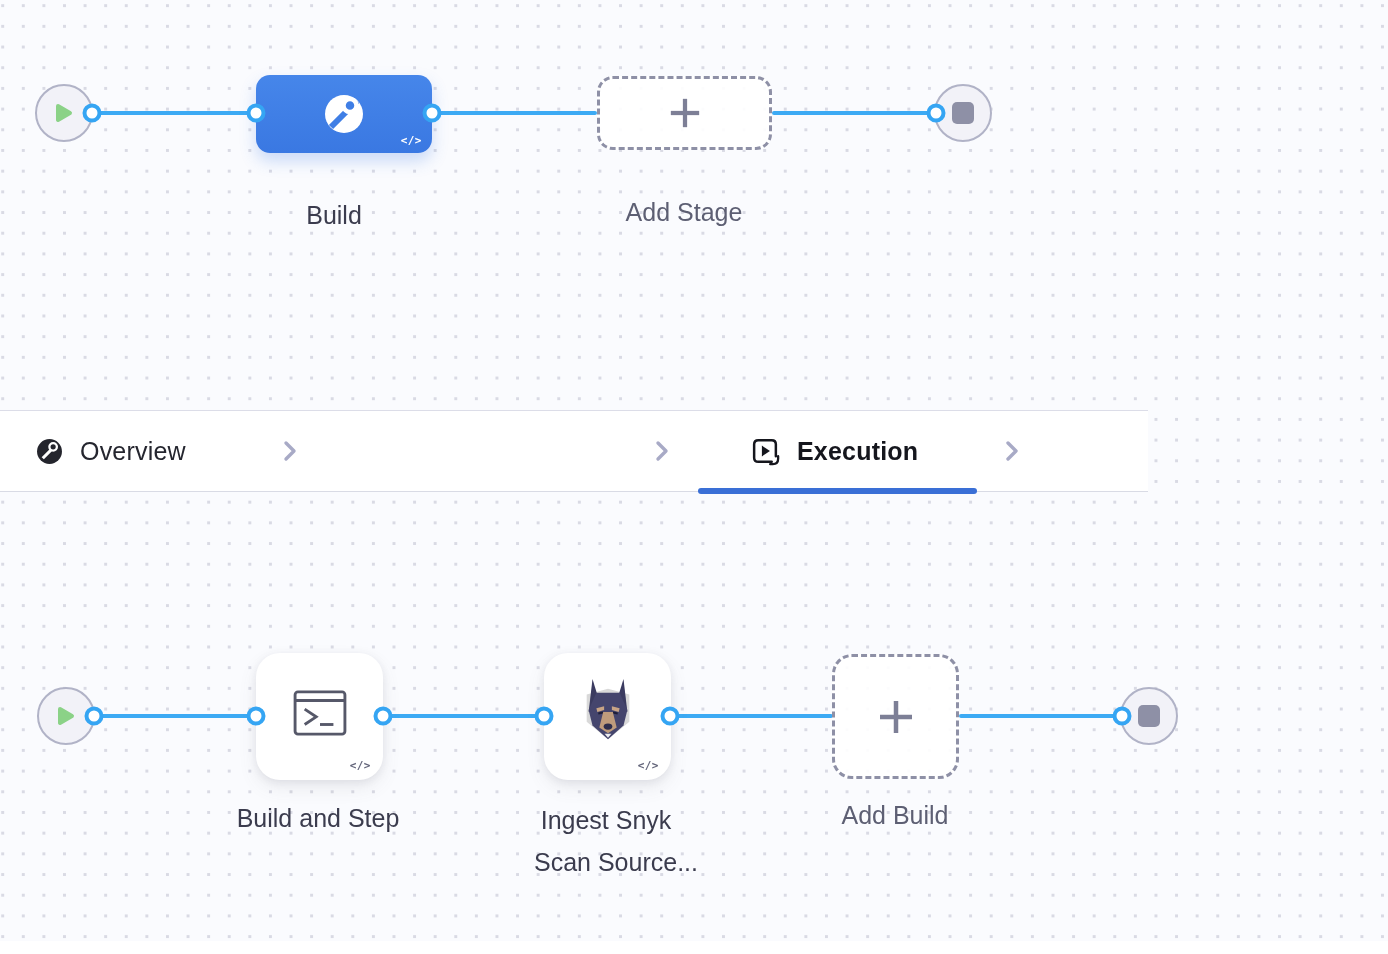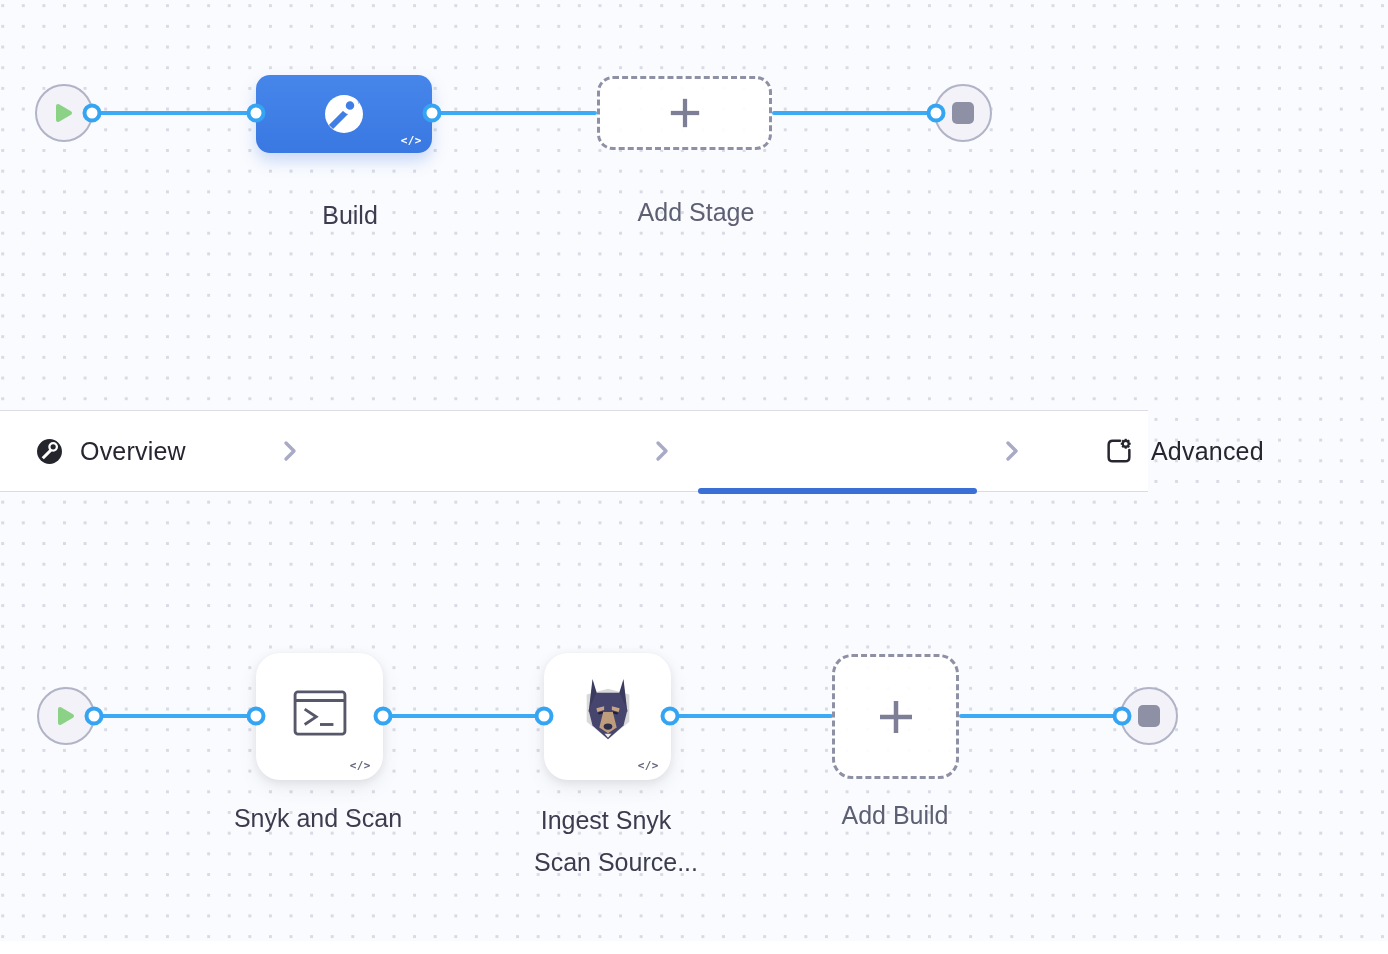--- a/index.html
+++ b/index.html
@@ -70,22 +70,22 @@
     <line x1="18" y1="3" x2="18" y2="33" stroke="#7d7f96" stroke-width="4.5"></line>
     <line x1="3" y1="18" x2="33" y2="18" stroke="#7d7f96" stroke-width="4.5"></line>
   </svg>
 </div>
 
 <div class="endpoint" style="left:934px;top:84px;">
   <div class="stop-square"></div>
 </div>
 <div class="port" style="left:936px;top:113px;"></div>
 
-<div class="graph-label" style="left:350px;top:200px;">Build</div>
-<div class="graph-label muted" style="left:684px;top:197px;margin-left:12px;">Add Stage</div>
+<div class="graph-label" style="left:334px;top:200px;">Build</div>
+<div class="graph-label muted" style="left:684px;top:197px;">Add Stage</div>
 
 <div class="tabbar">
 
   <div class="tab" style="left:36px;">
     <svg width="27" height="27" viewBox="0 0 26 26">
       <circle cx="13" cy="13" r="12" fill="#24252d"></circle>
       <line x1="6.5" y1="19.5" x2="19.5" y2="6.5" stroke="#ffffff" stroke-width="3"></line>
       <circle cx="16.5" cy="8.5" r="3.6" fill="#24252d" stroke="#ffffff" stroke-width="2.2"></circle>
     </svg>
     <span class="tab-label">Overview</span>
@@ -93,42 +93,33 @@
 
   <svg class="sep" style="left:278px;" width="24" height="30" viewBox="0 0 24 30">
     <path d="M8 7 L16 15 L8 23" stroke="#a8aac6" stroke-width="3.4" fill="none" stroke-linecap="round" stroke-linejoin="round"></path>
   </svg>
 
 
   <svg class="sep" style="left:650px;" width="24" height="30" viewBox="0 0 24 30">
     <path d="M8 7 L16 15 L8 23" stroke="#a8aac6" stroke-width="3.4" fill="none" stroke-linecap="round" stroke-linejoin="round"></path>
   </svg>
 
+  <div class="tab active" style="left:750px;">
+    <svg width="30" height="30" viewBox="0 0 29 29">
+      <path d="M21 25 H8 Q4 25 4 21 V8 Q4 4 8 4 H21 Q25 4 25 8 V19.5" stroke="#15161d" stroke-width="2.4" fill="none" stroke-linecap="round"></path>
+      <path d="M27.2 19.5 V22 Q27.2 27.2 22 27.2 H19.5" stroke="#15161d" stroke-width="2.2" fill="none" stroke-linecap="round"></path>
+      <path d="M11.5 9.3 L19.3 14.5 L11.5 19.7 Z" fill="#15161d"></path>
+    </svg>
+    <span class="tab-label">Execution</span>
+  </div>
 
   <svg class="sep" style="left:1000px;" width="24" height="30" viewBox="0 0 24 30">
     <path d="M8 7 L16 15 L8 23" stroke="#a8aac6" stroke-width="3.4" fill="none" stroke-linecap="round" stroke-linejoin="round"></path>
   </svg>
 
-  <div class="tab" style="left:1104px;">
-    <svg width="30" height="30" viewBox="0 0 29 29">
-      <path d="M15.5 4.5 H8.5 Q4.5 4.5 4.5 8.5 V20.5 Q4.5 24.5 8.5 24.5 H20.5 Q24.5 24.5 24.5 20.5 V13.5" stroke="#25262f" stroke-width="2.4" fill="none" stroke-linecap="round"></path>
-      <g stroke="#25262f" stroke-width="2">
-        <line x1="23.8" y1="7.5" x2="25.8" y2="7.5"></line>
-        <line x1="22.98" y1="9.48" x2="24.39" y2="10.89"></line>
-        <line x1="21" y1="10.3" x2="21" y2="12.3"></line>
-        <line x1="19.02" y1="9.48" x2="17.61" y2="10.89"></line>
-        <line x1="18.2" y1="7.5" x2="16.2" y2="7.5"></line>
-        <line x1="19.02" y1="5.52" x2="17.61" y2="4.11"></line>
-        <line x1="21" y1="4.7" x2="21" y2="2.7"></line>
-        <line x1="22.98" y1="5.52" x2="24.39" y2="4.11"></line>
-      </g>
-      <circle cx="21" cy="7.5" r="2.9" fill="#ffffff" stroke="#25262f" stroke-width="2.2"></circle>
-    </svg>
-    <span class="tab-label">Advanced</span>
-  </div>
 
   <div class="tab-underline"></div>
 </div>
 
 <div class="edge" style="left:94px;top:716px;width:163px;"></div>
 <div class="edge" style="left:383px;top:716px;width:162px;"></div>
 <div class="edge" style="left:670px;top:716px;width:163px;"></div>
 <div class="edge" style="left:959px;top:716px;width:163px;"></div>
 
 <div class="endpoint" style="left:37px;top:687px;">
@@ -174,20 +165,20 @@
     <line x1="18" y1="2" x2="18" y2="34" stroke="#7d7f96" stroke-width="4.5"></line>
     <line x1="2" y1="18" x2="34" y2="18" stroke="#7d7f96" stroke-width="4.5"></line>
   </svg>
 </div>
 
 <div class="endpoint" style="left:1120px;top:687px;">
   <div class="stop-square"></div>
 </div>
 <div class="port" style="left:1122px;top:716px;"></div>
 
-<div class="graph-label" style="left:318px;top:803px;">Snyk and Scan</div>
+<div class="graph-label" style="left:318px;top:803px;">Build and Step</div>
 <div class="graph-label" style="left:606px;top:805px;text-align:center;">
   <div>Ingest Snyk</div>
   <div style="margin-top:12px;transform:translateX(10px);">Scan Source...</div>
 </div>
 <div class="graph-label muted" style="left:895px;top:800px;">Add Build</div>
 
 <div class="bottom-strip"></div>
 
 </body></html>

